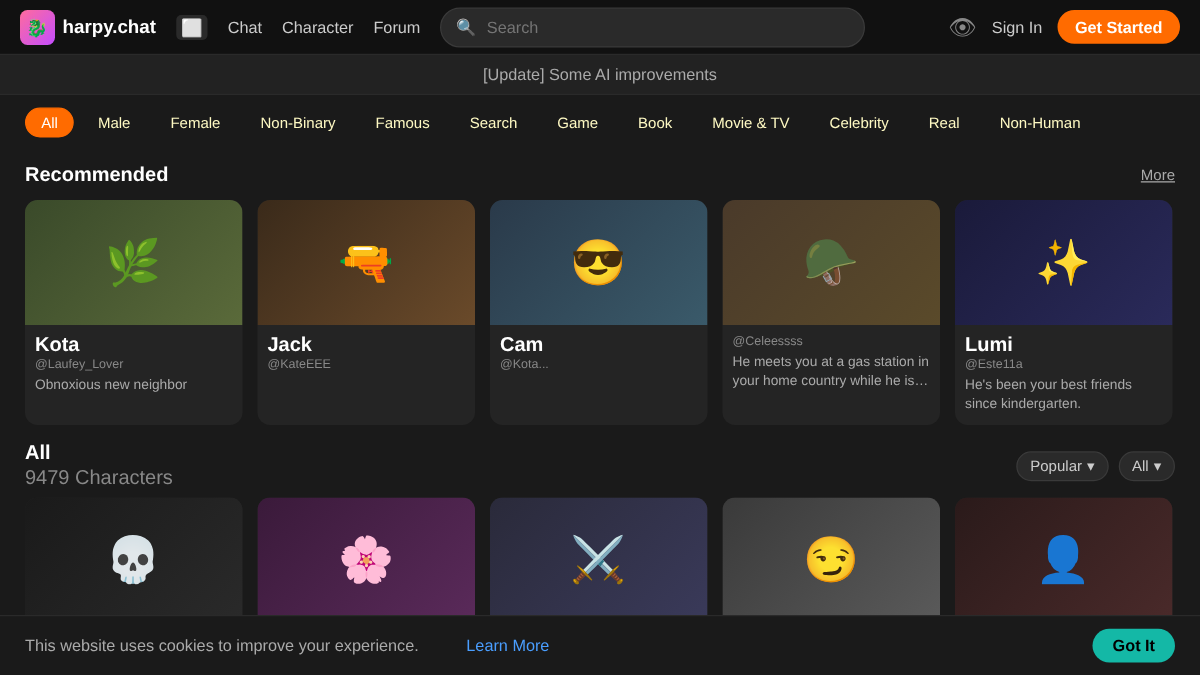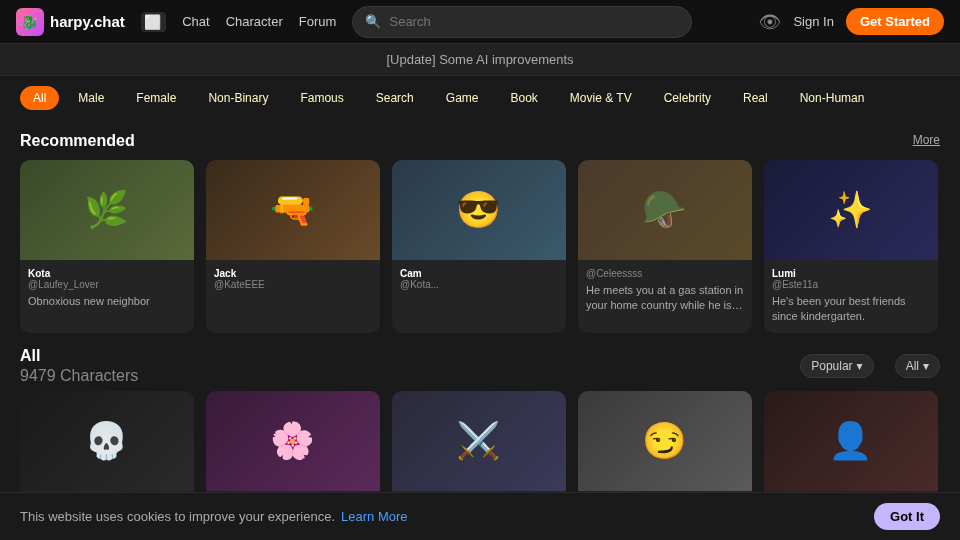--- a/index.html
+++ b/index.html
@@ -174,21 +174,21 @@
       align-items: center;
       justify-content: center;
       font-size: 28px;
       overflow: hidden;
       position: relative;
     }
     .card-body {
       padding: 8px;
     }
     .card-name {
-      font-size: 10px;
+      font-size: 16px;
       font-weight: 600;
       color: #fff;
     }
     .card-author {
       font-size: 10px;
       color: #888;
       margin-bottom: 4px;
     }
     .card-desc {
       font-size: 11px;
@@ -212,21 +212,21 @@
       font-weight: 700;
       color: #fff;
     }
     .char-count {
       font-size: 16px;
       color: #888;
       margin-top: 2px;
     }
     .all-controls {
       display: flex;
-      gap: 21px;
+      gap: 8px;
       align-items: center;
     }
     .sort-btn {
       background: #2a2a2a;
       border: 1px solid #3a3a3a;
       color: #ccc;
       border-radius: 16px;
       padding: 4px 10px;
       font-size: 12px;
       cursor: pointer;
@@ -251,23 +251,24 @@
       color: #aaa;
     }
     .cookie-left {
       display: flex;
       align-items: flex-end;
       gap: 6px;
     }
     .learn-more {
       color: #4a9eff;
       cursor: pointer;
+      margin-left: 32px;
     }
     .got-it-btn {
-      background: #c4b5fd;
+      background: #14b8a6;
       color: #000;
       border: none;
       border-radius: 16px;
       padding: 6px 16px;
       font-size: 13px;
       font-weight: 600;
       cursor: pointer;
     }
 
     

